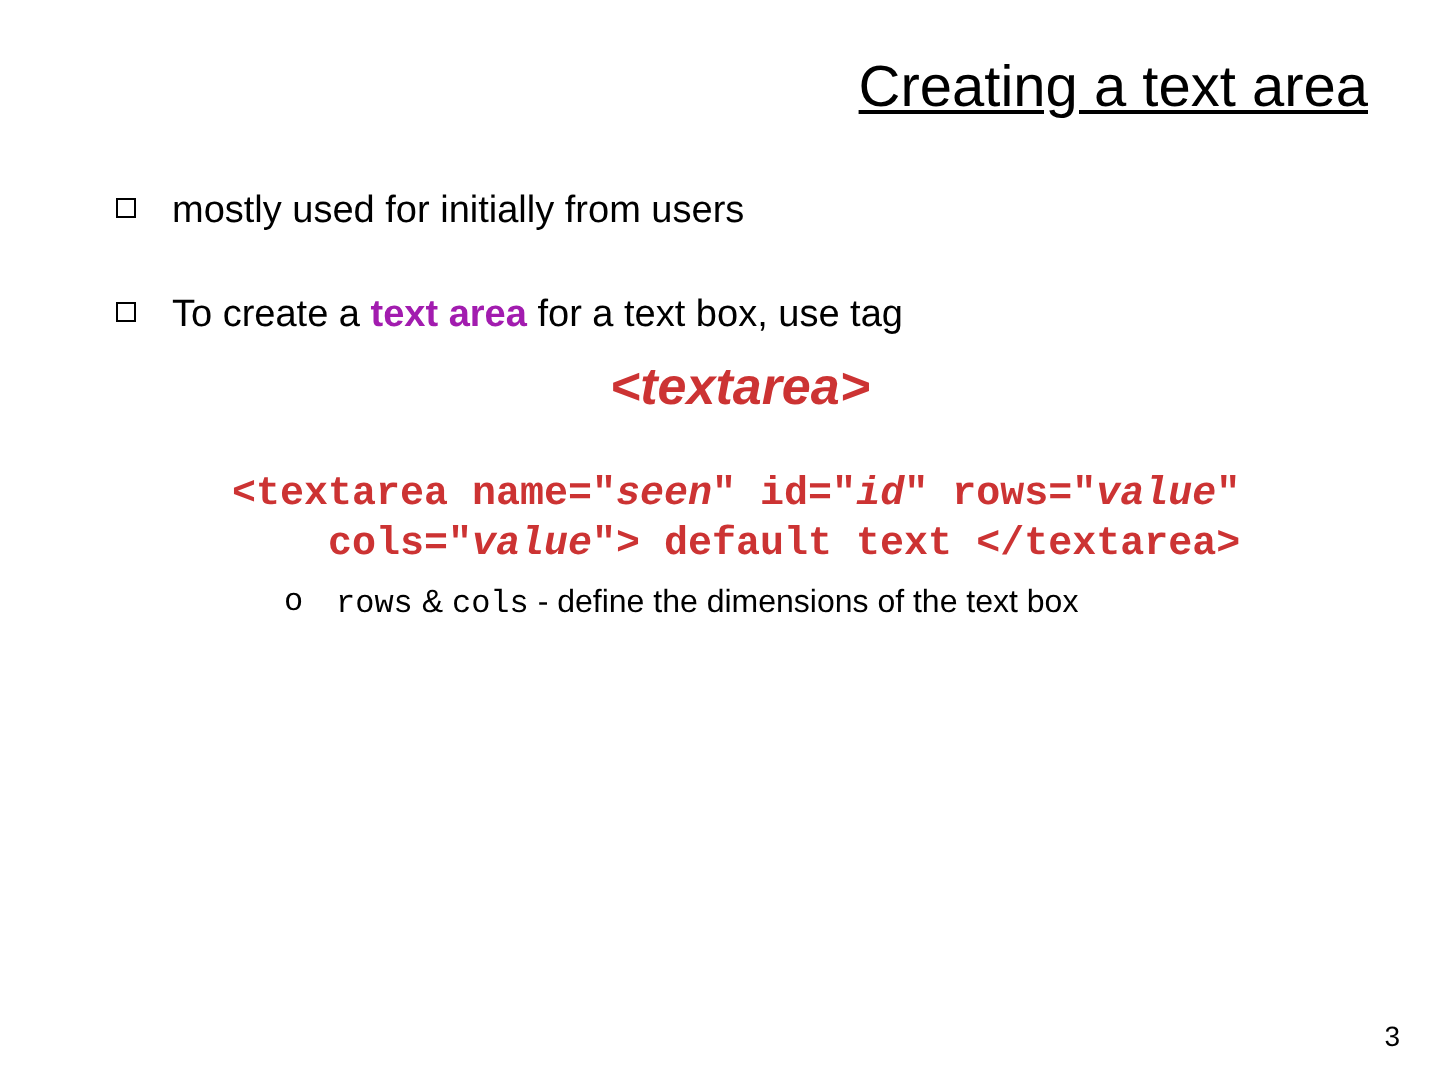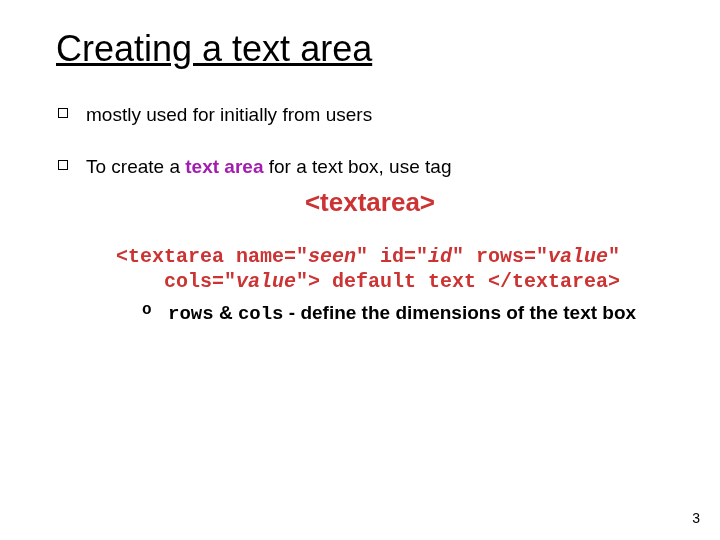--- a/index.html
+++ b/index.html
@@ -13,25 +13,26 @@
     overflow: hidden;
   }
   .slide {
     position: relative;
     width: 720px;
     height: 540px;
     box-sizing: border-box;
     padding: 28px 36px 0 56px;
   }
   .title {
-    font-size: 36px;
+    font-size: 29px;
     font-weight: normal;
     text-decoration: underline;
     margin: 0 0 32px 0;
     font-family: "Comic Sans MS", "Comic Sans", cursive, sans-serif;
+    text-align: right;
   }
   ul.lvl1 {
     list-style: none;
     padding: 0;
     margin: 0 0 0 2px;
     font-size: 19px;
     line-height: 1.35;
   }
   ul.lvl1 > li {
     position: relative;
@@ -52,45 +53,46 @@
   .gap { height: 22px; }
   .bold-red { color: #a21caf; font-weight: bold; }
   .tag-big {
     display: block;
     text-align: center;
     font-family: Verdana, Geneva, sans-serif;
     font-weight: bold;
     font-size: 26px;
     color: #cc3333;
     margin: 8px 0 26px 0;
+    font-style: italic;
   }
   .codeblock {
     font-family: "Courier New", Courier, monospace;
     font-weight: bold;
     font-size: 20px;
     color: #cc3333;
     margin-left: 60px;
     margin-right: 20px;
     line-height: 1.25;
   }
   .codeblock .ital {
     font-style: italic;
   }
   .codeblock .line2 {
     padding-left: 48px;
   }
   ul.lvl2 {
     list-style: none;
     padding: 0;
     margin: 6px 0 0 86px;
-    font-size: 19px;
+    font-size: 16px;
     line-height: 1.35;
     color: #000;
     font-family: "Comic Sans MS", "Comic Sans", cursive, sans-serif;
-    font-weight: bold;
+    font-weight: normal;
   }
   ul.lvl2 > li {
     position: relative;
     padding-left: 26px;
     margin-bottom: 4px;
   }
   ul.lvl2 > li::before {
     content: "o";
     position: absolute;
     left: 0;

